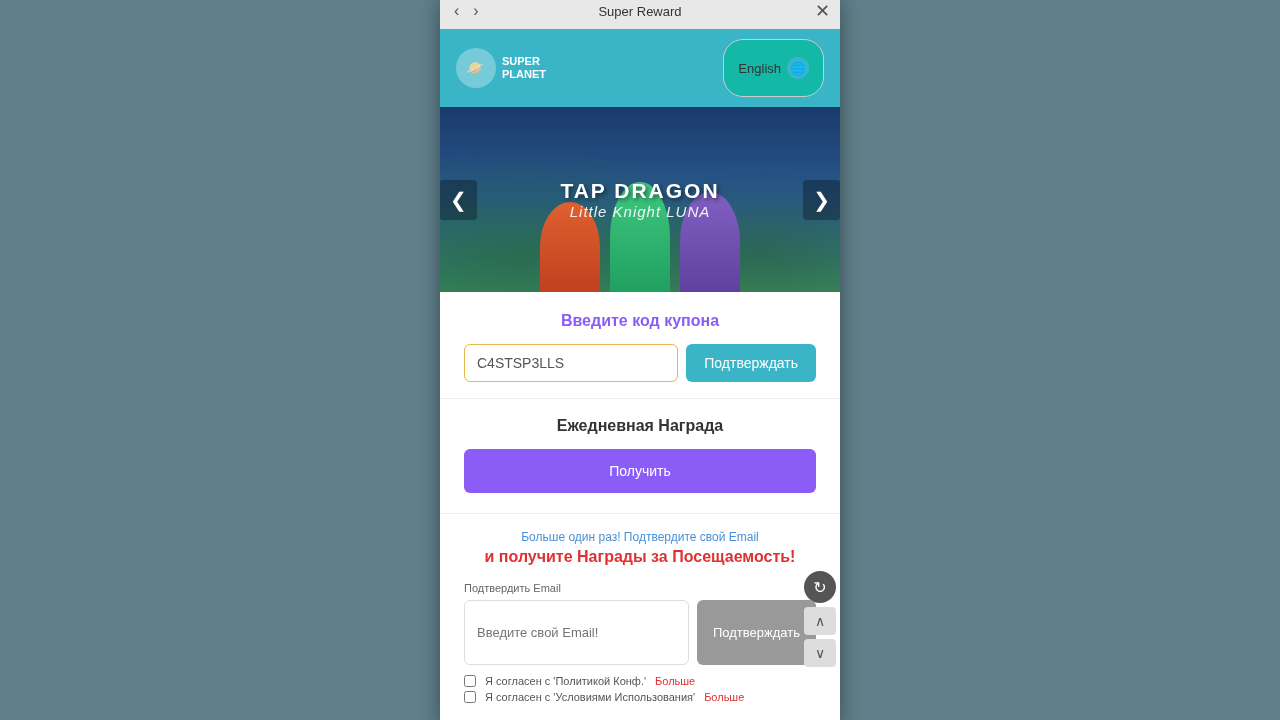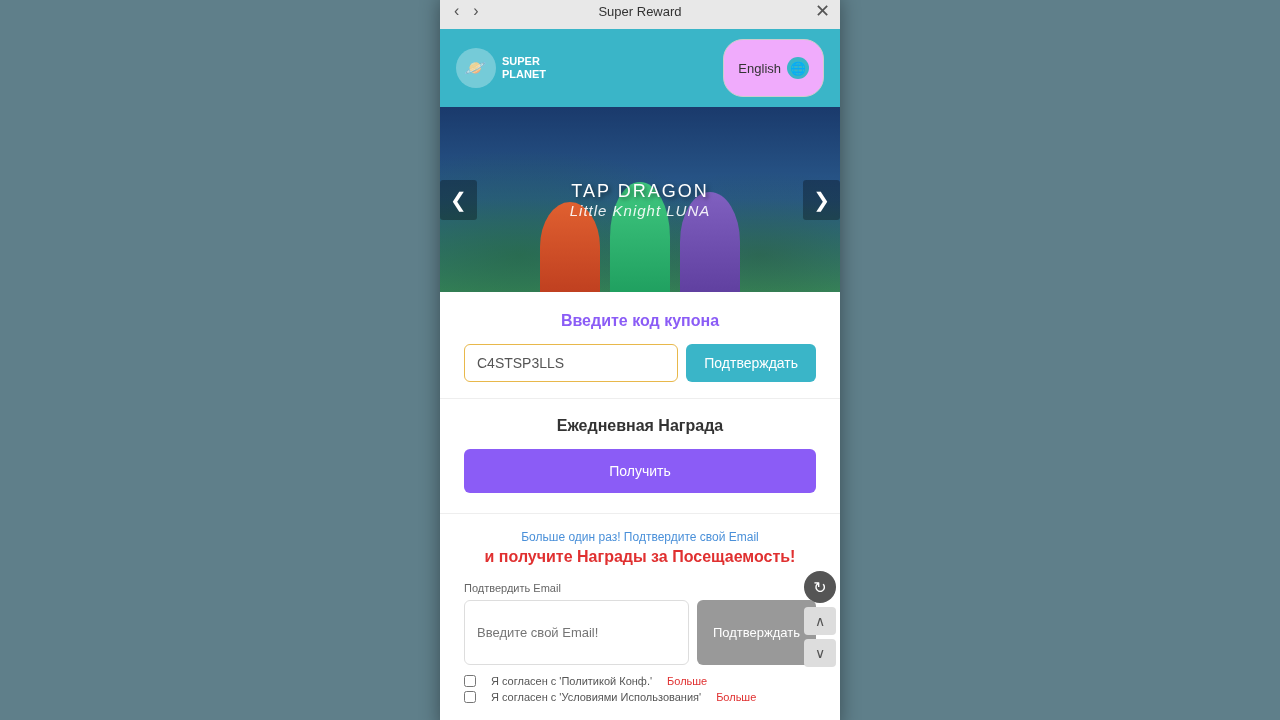--- a/index.html
+++ b/index.html
@@ -85,21 +85,21 @@
       font-size: 18px;
     }
     .logo-text {
       color: white;
       font-size: 11px;
       font-weight: bold;
       line-height: 1.2;
       text-transform: uppercase;
     }
     .lang-btn {
-      background: #f0abfc;
+      background: #14b8a6;
       border: 1px solid #ccc;
       border-radius: 20px;
       padding: 17px 14px;
       display: flex;
       align-items: center;
       gap: 6px;
       cursor: pointer;
       font-size: 13px;
       color: #333;
     }
@@ -124,22 +124,22 @@
       justify-content: center;
       overflow: hidden;
     }
     .banner-content {
       position: relative;
       z-index: 2;
       text-align: center;
     }
     .banner-title {
       color: white;
-      font-size: 18px;
-      font-weight: normal;
+      font-size: 21px;
+      font-weight: bold;
       text-shadow: 2px 2px 4px rgba(0,0,0,0.5);
       letter-spacing: 2px;
     }
     .banner-subtitle {
       color: rgba(255,255,255,0.9);
       font-size: 15px;
       letter-spacing: 1px;
       font-style: italic;
     }
     
@@ -288,21 +288,21 @@
       color: white;
       border: none;
       border-radius: 6px;
       padding: 10px 16px;
       font-size: 13px;
       cursor: pointer;
     }
     .checkbox-row {
       display: flex;
       align-items: flex-end;
-      gap: 15px;
+      gap: 9px;
       font-size: 11px;
       color: #555;
       margin-bottom: 4px;
     }
     .checkbox-row a {
       color: #e03030;
       text-decoration: none;
     }
     .checkbox-row input[type="checkbox"] {
       width: 12px;

